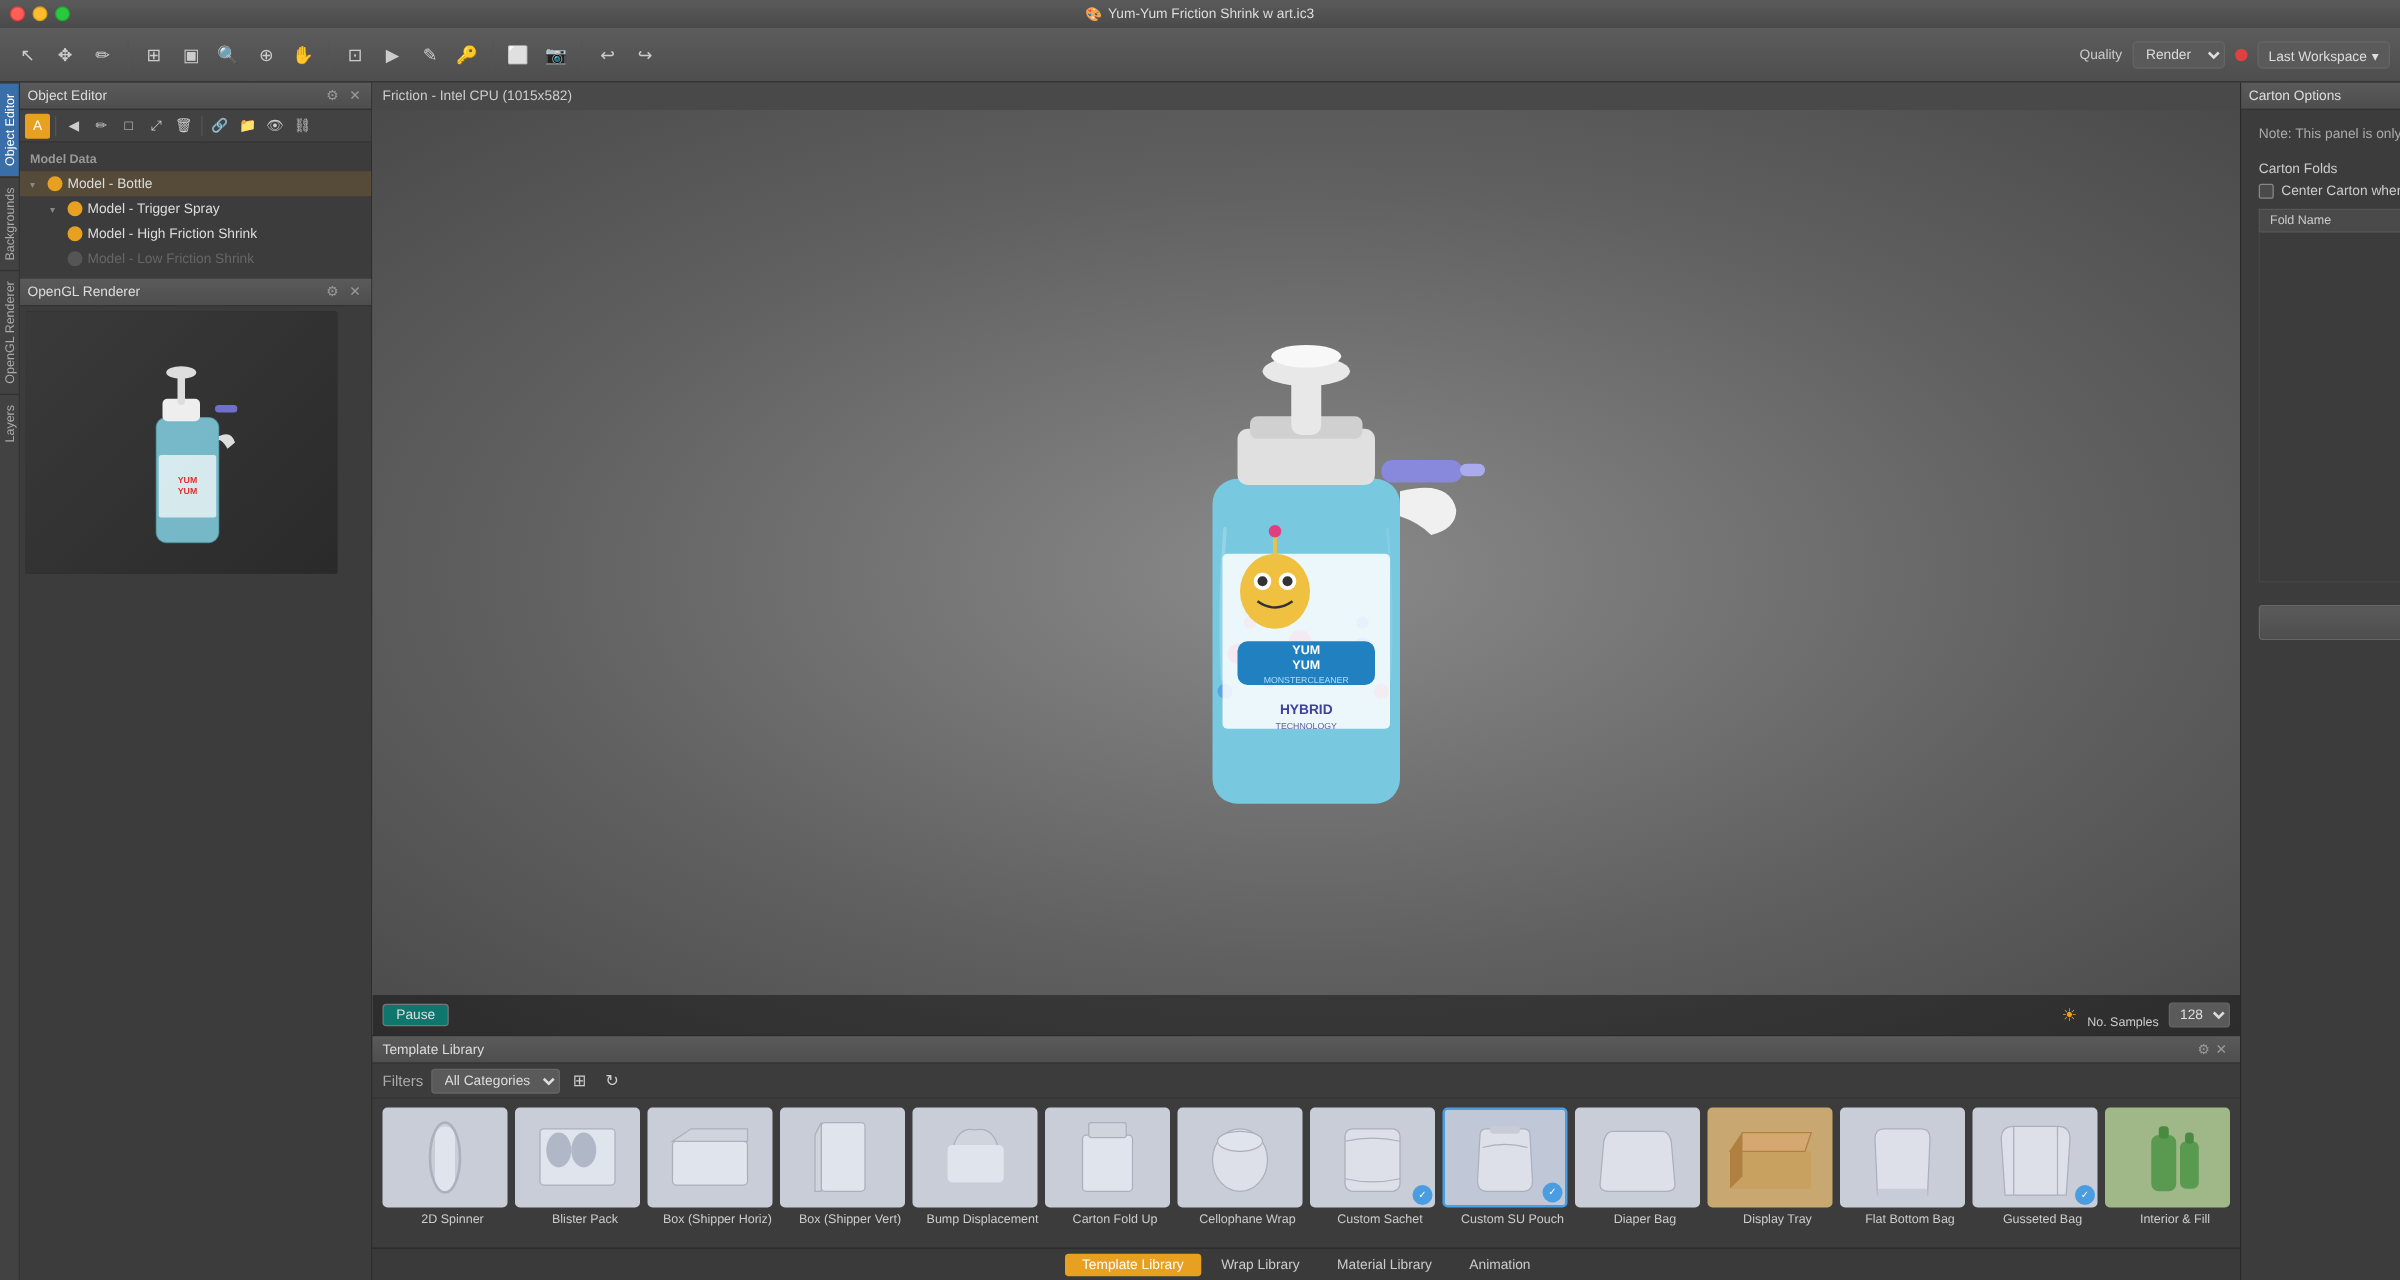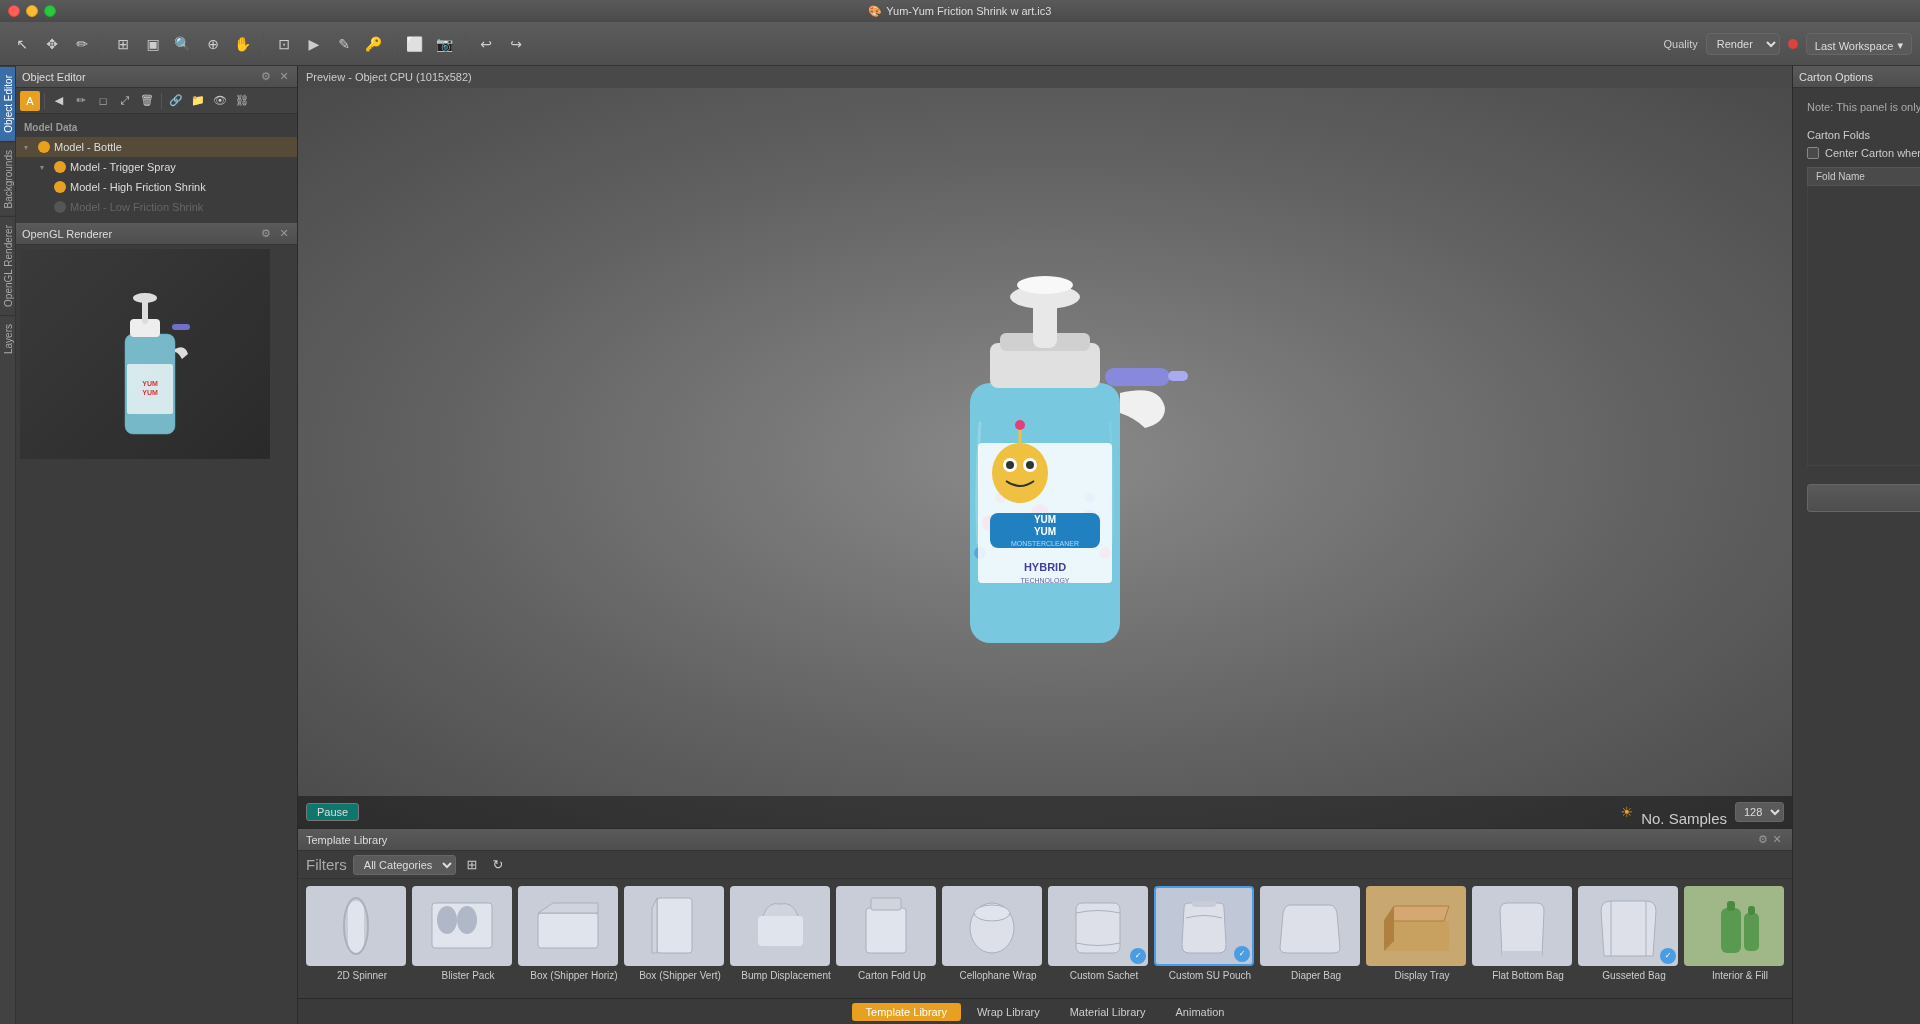--- a/index.html
+++ b/index.html
@@ -318,21 +318,21 @@
       padding: 2px 10px;
       border-radius: 3px;
       cursor: pointer;
     }
     .bottom-right {
       margin-left: auto;
       display: flex;
       align-items: center;
       gap: 8px;
     }
-    .samples-label { font-size: 15px; color: #ccc; margin-top: 12px; }
+    .samples-label { font-size: 10px; color: #ccc; margin-top: 12px; }
     .samples-select {
       background: #5a5a5a;
       border: 1px solid #666;
       color: #ddd;
       font-size: 11px;
       padding: 1px 4px;
       border-radius: 3px;
       height: 20px;
     }
     .sun-icon { color: #e8a020; font-size: 14px; }
@@ -429,21 +429,21 @@
       flex: 1;
     }
     .template-toolbar {
       height: 28px;
       display: flex;
       align-items: center;
       padding: 0 8px;
       gap: 6px;
       border-bottom: 1px solid #333;
     }
-    .filters-label { font-size: 15px; color: #aaa; }
+    .filters-label { font-size: 12px; color: #aaa; }
     .filters-select {
       background: #5a5a5a;
       border: 1px solid #666;
       color: #ddd;
       font-size: 11px;
       padding: 1px 6px;
       border-radius: 3px;
       height: 20px;
     }
     .template-toolbar-btn {
@@ -698,21 +698,21 @@
             </svg>
           </div>
         </div>
       </div>
     </div>
   </div>
 
   <div id="center">
     <div id="preview">
       <div class="preview-header">
-        <span>Preview - Object CPU (1015x582)</span>
+        <span>Friction - Intel CPU (1015x582)</span>
       </div>
       <div class="preview-canvas">
 
         <svg width="310" height="430" viewBox="0 0 310 430">
 
           <rect x="80" y="140" width="150" height="260" rx="20" fill="#78c8e0"></rect>
 
           <circle cx="100" cy="280" r="8" fill="#e04080" opacity="0.7"></circle>
           <circle cx="125" cy="300" r="7" fill="#e04080" opacity="0.7"></circle>
           <circle cx="150" cy="270" r="9" fill="#e04080" opacity="0.6"></circle>

